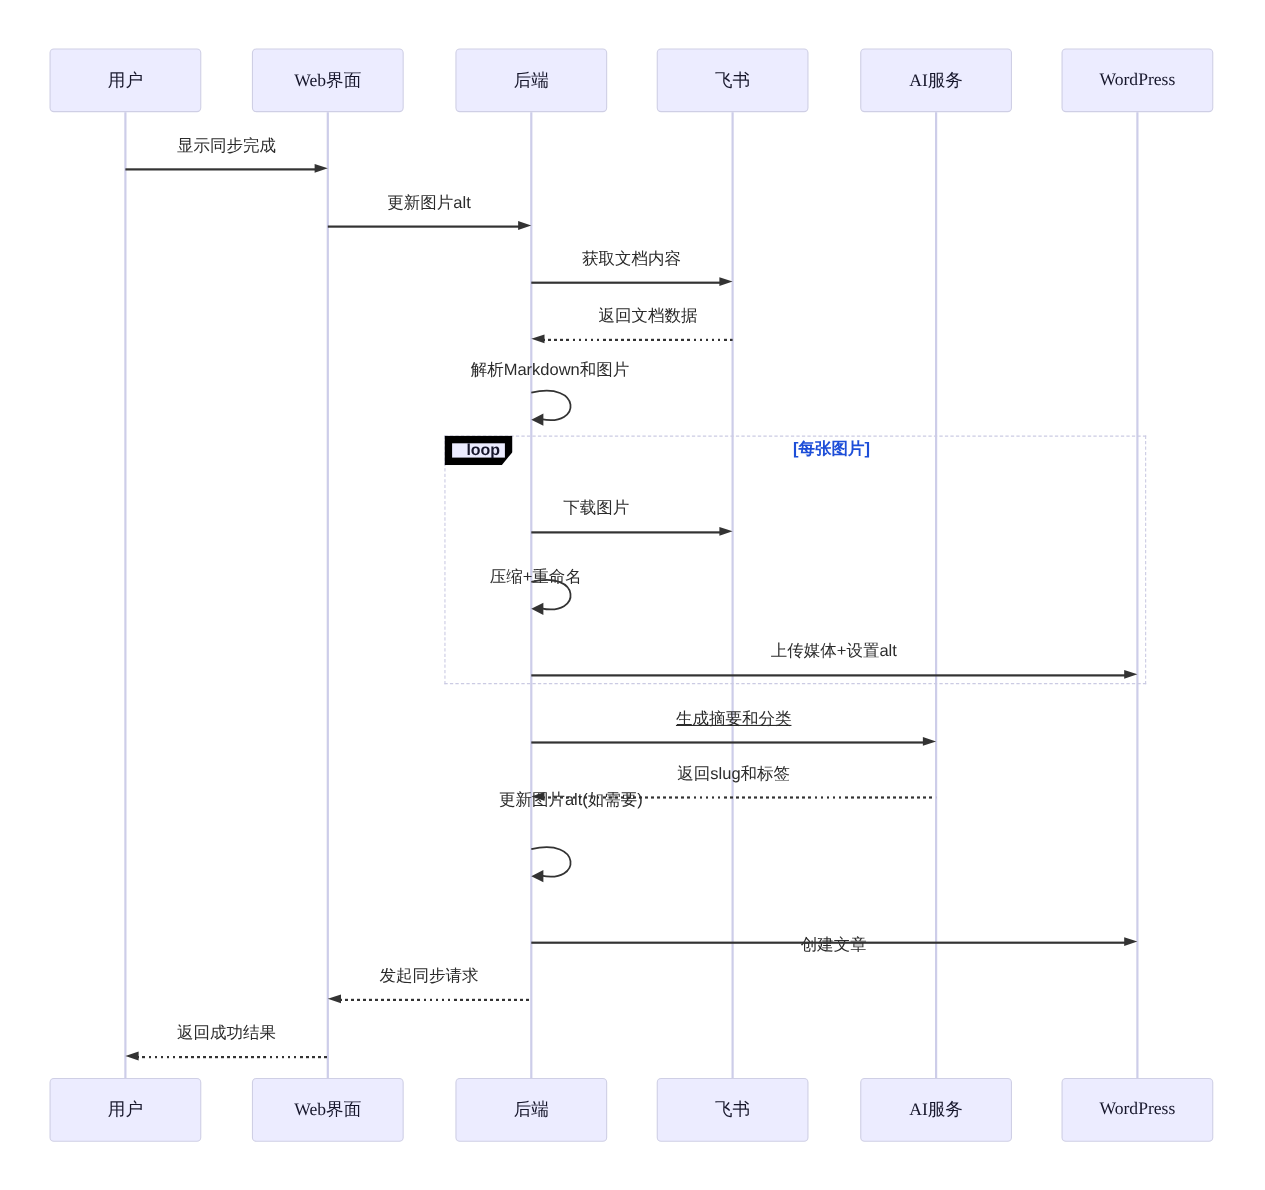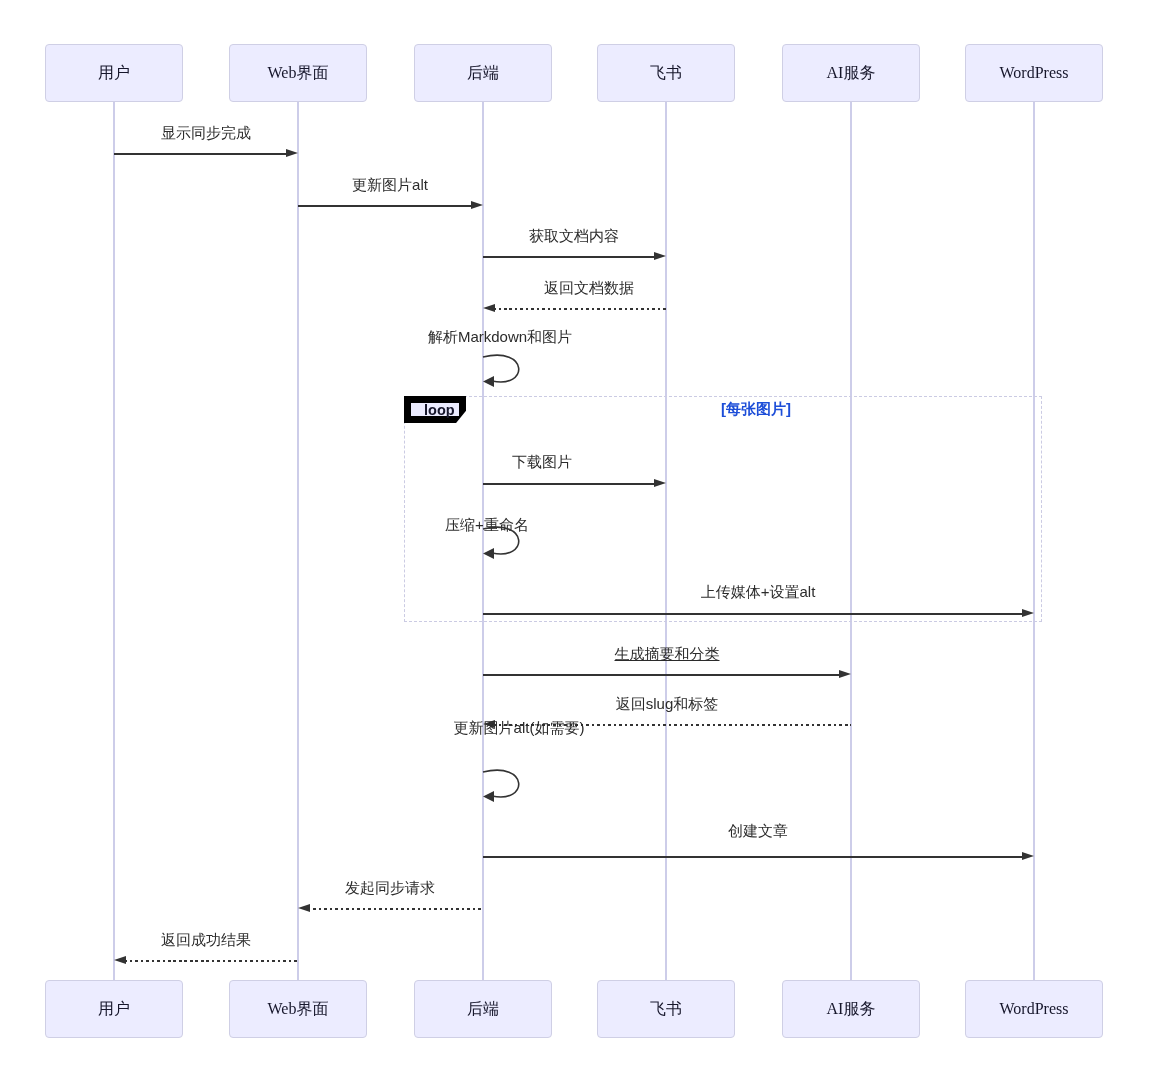--- a/index.html
+++ b/index.html
@@ -125,21 +125,21 @@
   <div class="msg-label" style="left:667px;top:694px;">返回slug和标签</div>
   <div class="msg-line dashed" style="left:493px;top:724px;width:358px;"></div>
   <div class="arrow left" style="left:483px;top:720px;"></div>
 
   <div class="msg-label" style="left:487px;top:718px;margin-left:32px;">更新图片alt(如需要)</div>
   <svg class="self-loop" style="left:481px;top:767px;" viewBox="0 0 60 40">
     <path d="M2,5 C48,-6 48,37 11,29" fill="none" stroke="#333" stroke-width="1.6"></path>
     <polygon points="13,24 2,29.5 13,35" fill="#333"></polygon>
   </svg>
 
-  <div class="msg-label" style="left:758px;top:821px;font-family:Liberation Serif, serif;">创建文章</div>
+  <div class="msg-label" style="left:758px;top:850px;font-family:Liberation Serif, serif;">创建文章</div>
   <div class="msg-line" style="left:483px;top:856px;width:541px;"></div>
   <div class="arrow right" style="left:1022px;top:852px;"></div>
 
   <div class="msg-label" style="left:390px;top:878px;">发起同步请求</div>
   <div class="msg-line dashed" style="left:308px;top:908px;width:175px;"></div>
   <div class="arrow left" style="left:298px;top:904px;"></div>
 
   <div class="msg-label" style="left:206px;top:930px;">返回成功结果</div>
   <div class="msg-line dashed" style="left:124px;top:960px;width:174px;"></div>
   <div class="arrow left" style="left:114px;top:956px;"></div>

